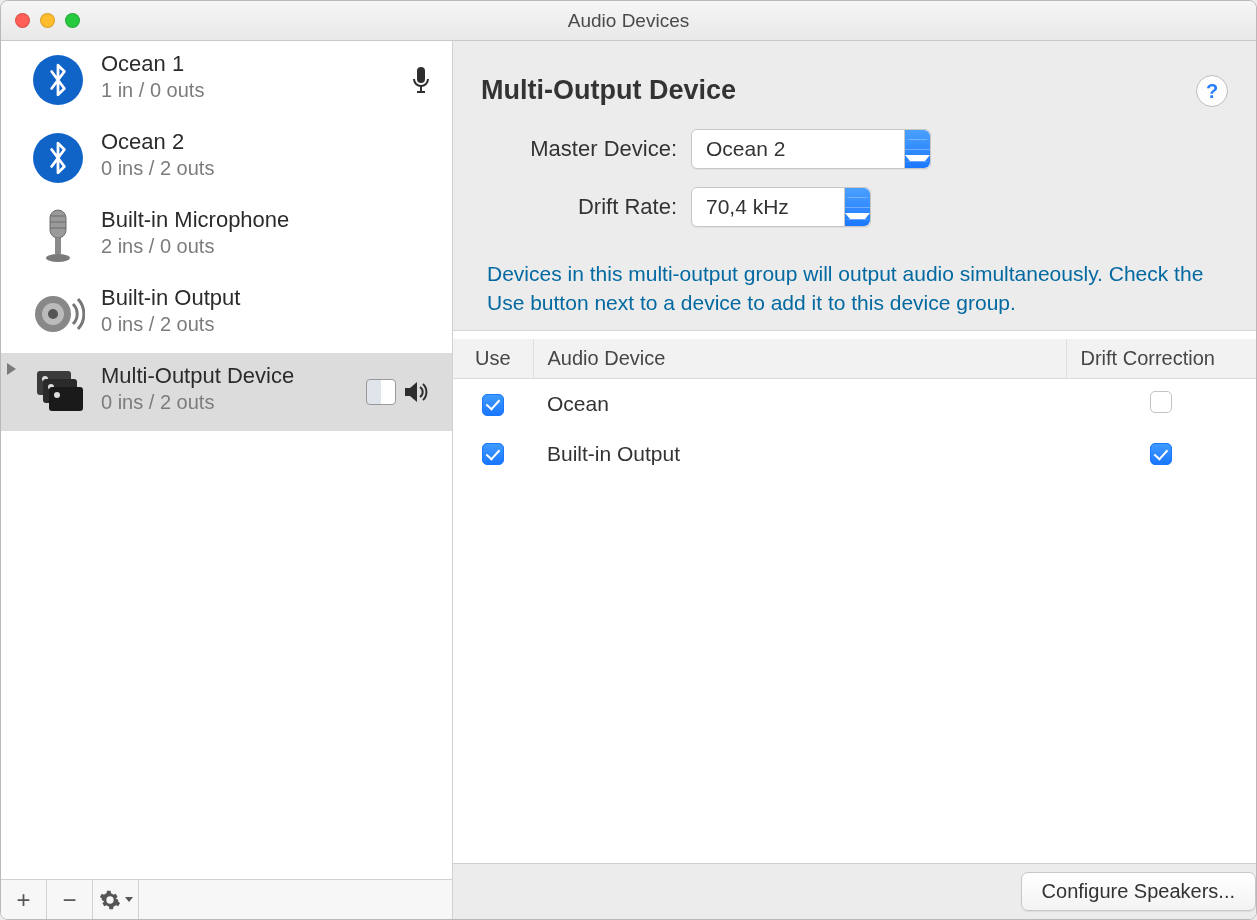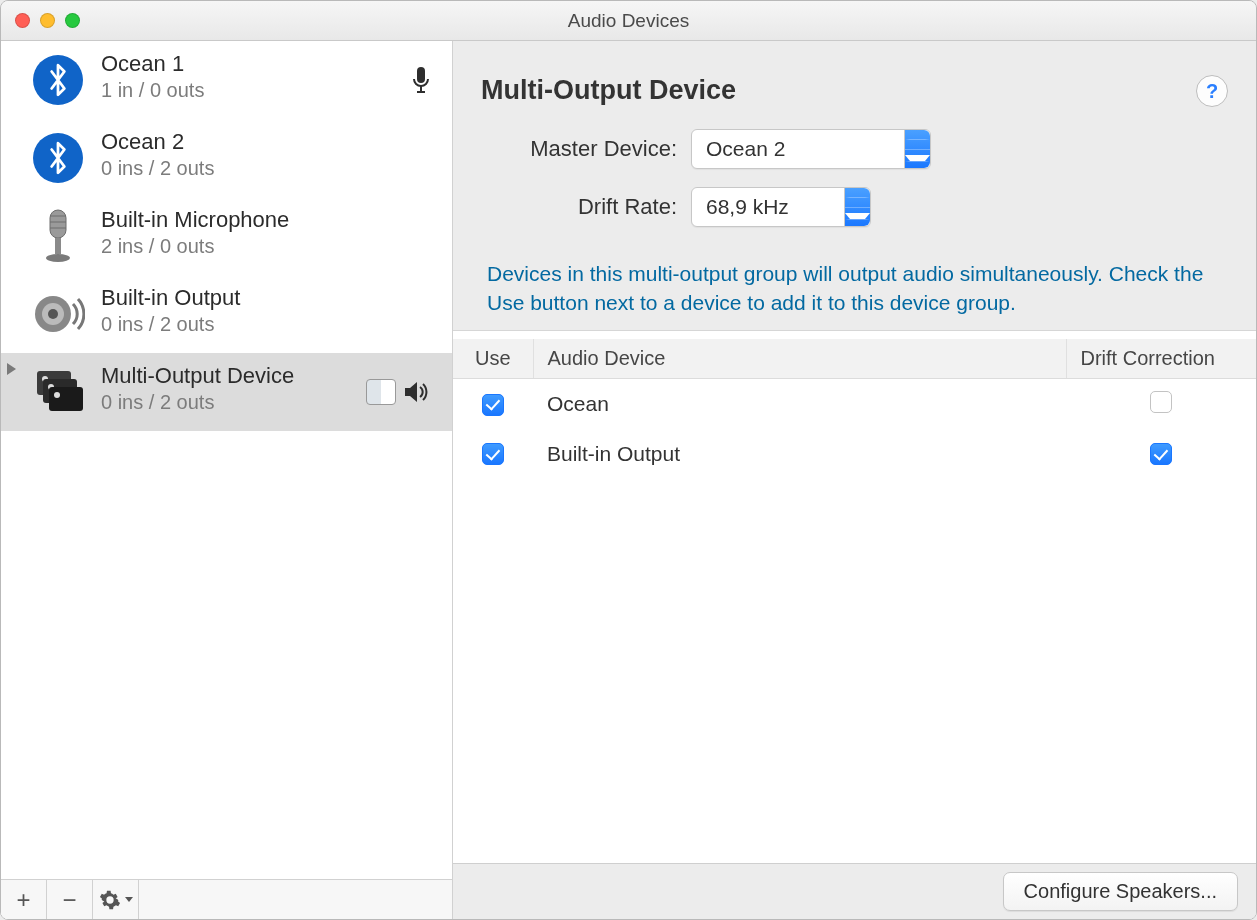--- a/index.html
+++ b/index.html
@@ -195,21 +195,20 @@
   .chk.checked::after {
     content:""; width:6px; height:11px;
     border-right:2.5px solid #fff; border-bottom:2.5px solid #fff;
     transform: rotate(42deg) translate(-1px,-1px);
   }
   .footer-bar {
     height:56px;
     border-top:1px solid #cfcfcf;
     background:#ececec;
     display:flex; align-items:center; justify-content:flex-end;
-    padding-right:18px;
   }
   .mac-button {
     background: linear-gradient(#ffffff,#f3f3f3);
     border:1px solid #c7c7c7; border-radius:7px;
     padding:7px 20px; font-size:20px; color:#333;
     box-shadow:0 1px 1px rgba(0,0,0,0.07);
     cursor:pointer;
   }
   
   .bt-icon { width:50px; height:50px; border-radius:50%; background:#1064c8; display:flex;align-items:center;justify-content:center;}
@@ -377,21 +376,21 @@
                 </div>
                 <div>
                   <div class="tri-down"></div>
                 </div>
               </div>
           </div>
         </div>
         <div class="form-row">
           <div class="form-label">Drift Rate:</div>
           <div class="mac-select" style="width:180px">
-            <span style="flex:1">68,9 kHz</span>
+            <span style="flex:1">70,4 kHz</span>
             <div class="stepper">
                 <div>
                   <div class="tri-up"></div>
                 </div>
                 <div>
                   <div class="tri-down"></div>
                 </div>
               </div>
           </div>
         </div>

